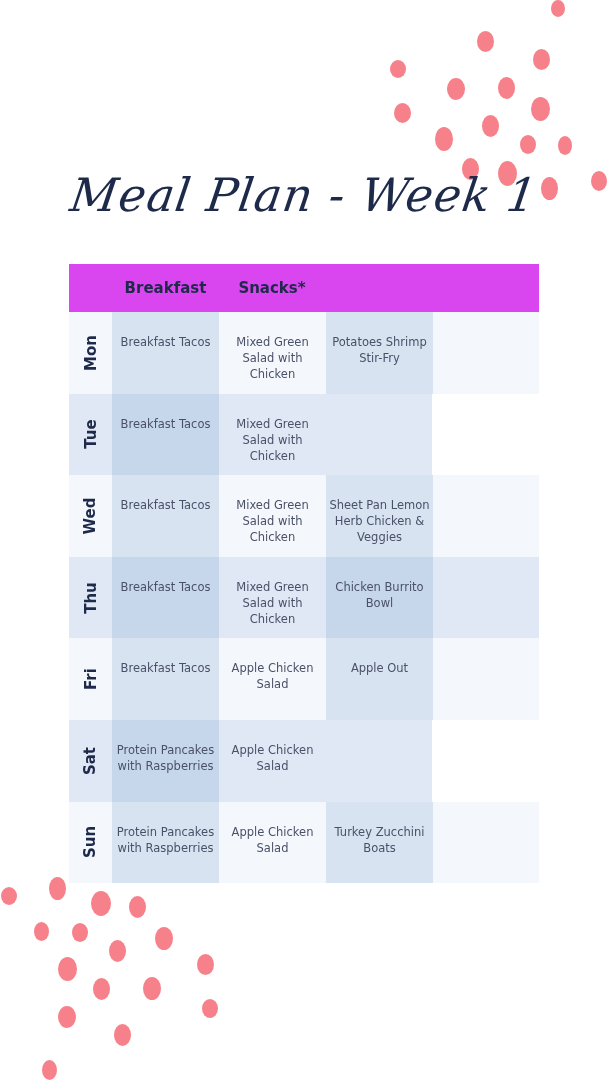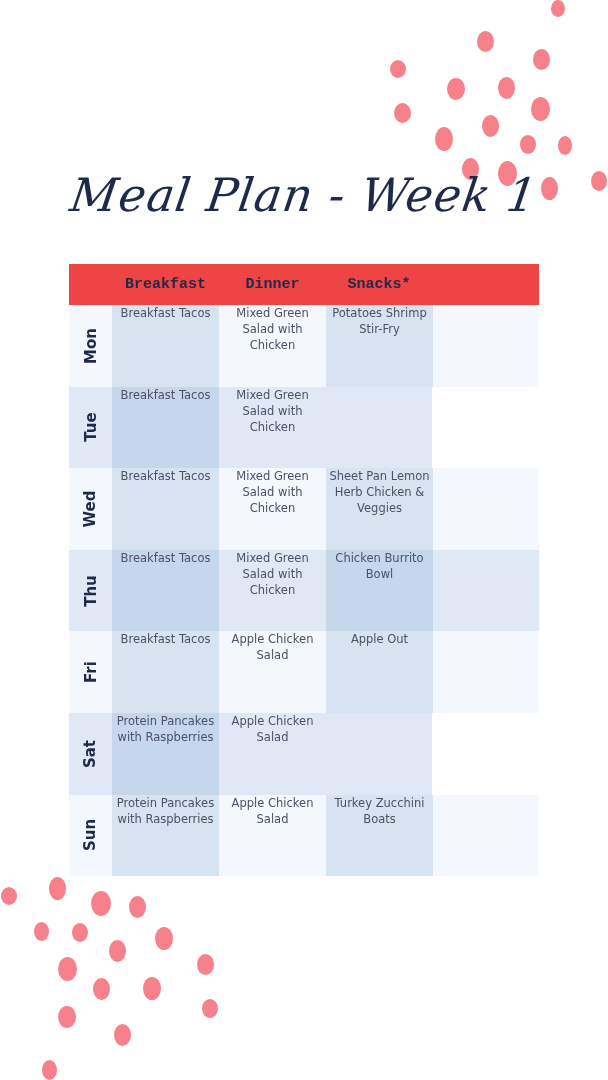--- a/index.html
+++ b/index.html
@@ -1,24 +1,24 @@
 <!DOCTYPE html>
 <html><head>
 <meta charset="utf-8">
 <style>
   html, body { margin: 0; padding: 0; }
   body { width: 608px; height: 1080px; background: #ffffff; position: relative; overflow: hidden; font-family: "DejaVu Sans", sans-serif; }
   .dot { position: absolute; background: #f7818a; border-radius: 50%; }
   .title { position: absolute; left: 0; top: 168px; width: 608px; text-align: center; font-family: "DejaVu Serif", serif; font-style: italic; font-size: 46px; color: #1e2a4a; letter-spacing: 1px; transform: skewX(-8deg); }
   .table { position: absolute; left: 69px; top: 264px; width: 470px; }
-  .hdr { display: flex; height: 41px; background: #ef4444; font-family: Liberation Mono, monospace; }
+  .hdr { display: flex; height: 48px; background: #d946ef; }
   .hdr div { display: flex; align-items: center; justify-content: center; font-weight: bold; font-size: 15px; color: #1e2a4a; }
   .c0 { width: 43px; } .c1 { width: 107px; } .c2 { width: 107px; } .c3 { width: 107px; } .c4 { width: 106px; }
   .row { display: flex; height: 81.6px; }
-  .row div { display: flex; align-items: flex-start; justify-content: center; text-align: center; font-size: 11.5px; line-height: 16px; color: #4a5068; box-sizing: border-box; }
+  .row div { display: flex; align-items: flex-start; justify-content: center; text-align: center; font-size: 11.5px; line-height: 16px; color: #4a5068; padding-top: 22px; box-sizing: border-box; }
   .row .day { align-items: center; padding-top: 0; }
   .day span { transform: rotate(-90deg); font-weight: bold; font-size: 15px; color: #1e2a4a; white-space: nowrap; }
   .row.odd .c0, .row.odd .c2, .row.odd .c4 { background: #f4f8fd; }
   .row.odd .c1, .row.odd .c3 { background: #d8e3f1; }
   .row.even .c0, .row.even .c2, .row.even .c4 { background: #e0e8f5; }
   .row.even .c1, .row.even .c3 { background: #c6d7eb; }
 </style>
 </head>
 <body>
 
@@ -40,21 +40,20 @@
   <div class="dot" style="left:541px;top:177px;width:17px;height:23px"></div>
   <div class="dot" style="left:591px;top:171px;width:16px;height:20px"></div>
 </div>
 
 <div class="title">Meal Plan - Week 1</div>
 
 <div class="table">
   <div class="hdr">
     <div class="c0"></div>
     <div class="c1">Breakfast</div>
-    <div class="c3">Dinner</div>
     <div class="c4">Snacks*</div>
   </div>
   <div id="rows">
       <div class="row odd">
         <div class="c0 day">
           <span>Mon</span>
         </div>
         <div class="c1">Breakfast
 Tacos</div>
         <div class="c2">Mixed Green Salad with Chicken</div>

